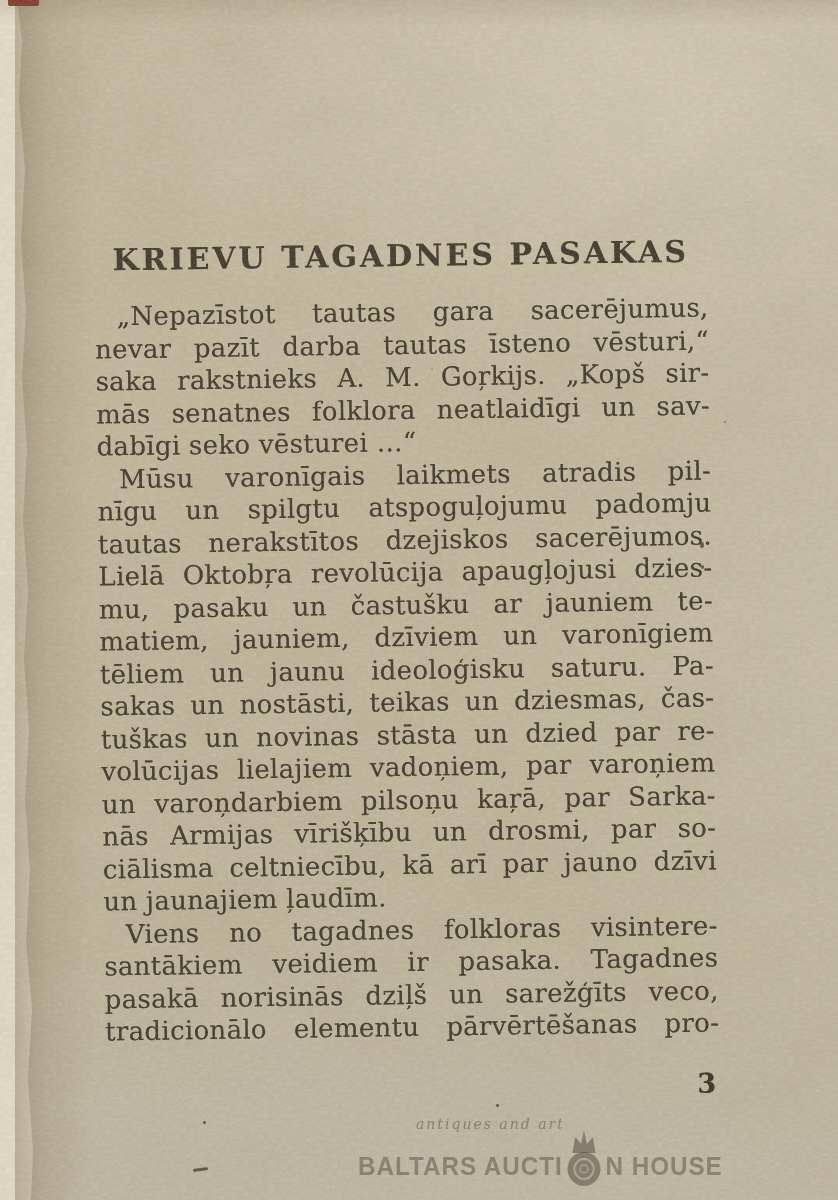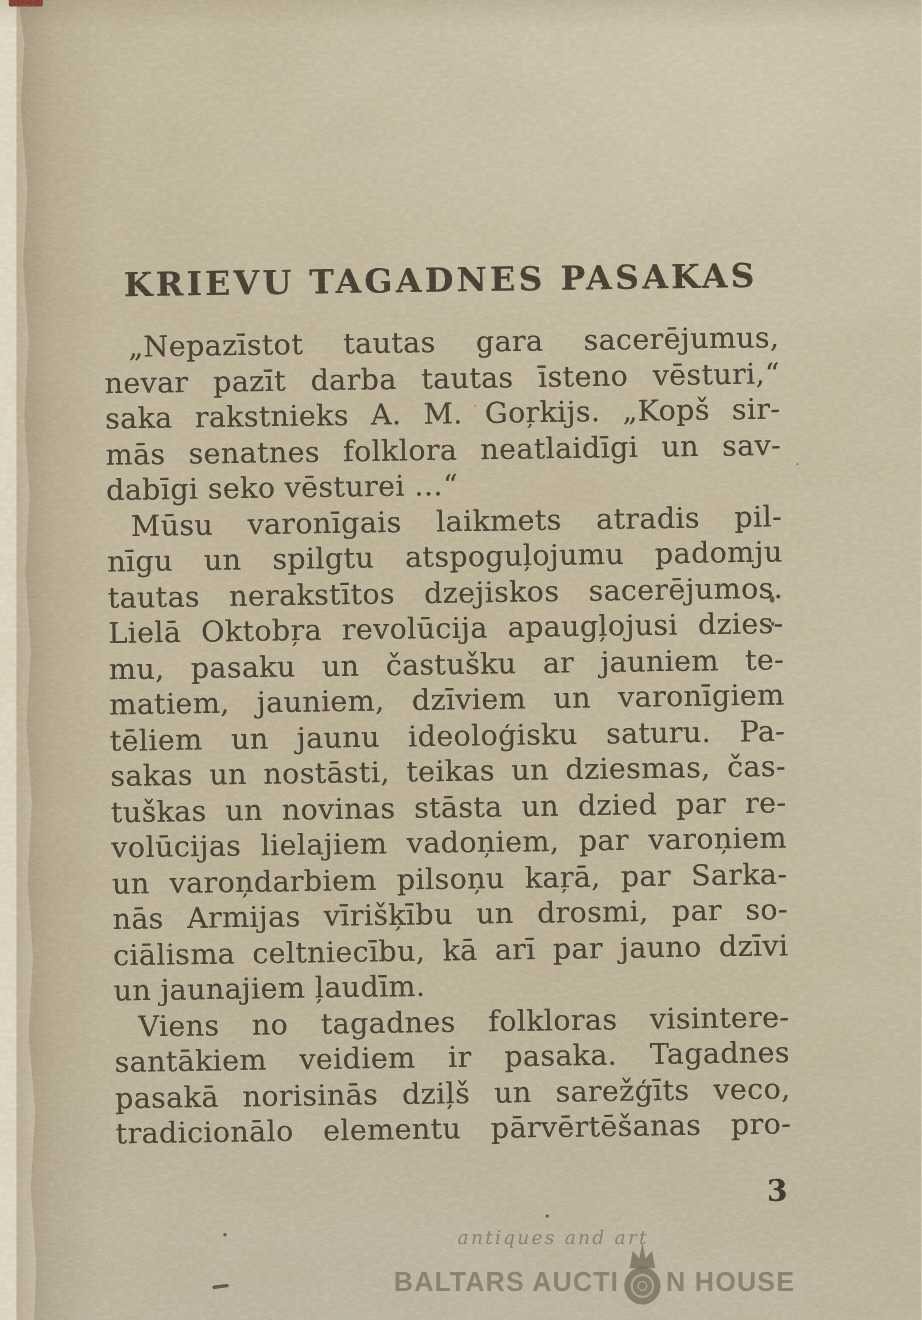--- a/index.html
+++ b/index.html
@@ -60,21 +60,21 @@
   
   .texture{position:absolute;inset:0;z-index:30;pointer-events:none;}
   svg.tx-light{mix-blend-mode:screen;opacity:.20;}
   svg.tx-dark{mix-blend-mode:multiply;opacity:.15;}
   svg.tx-mottle{mix-blend-mode:multiply;opacity:.11;}
   
   .watermark{position:absolute;left:0;top:1100px;width:838px;height:100px;z-index:40;pointer-events:none;}
   .wm-tagline{
     position:absolute;left:416px;top:16px;
     font-family:"DejaVu Serif","Liberation Serif",serif;
-    font-style:italic;font-size:17px;letter-spacing:2px;
+    font-style:italic;font-size:14px;letter-spacing:2px;
     color:rgba(86,80,66,.52);
   }
   .wm-name{
     position:absolute;left:358px;top:36px;
     display:flex;align-items:center;
     font-family:"Liberation Sans","DejaVu Sans",sans-serif;
     font-weight:bold;font-size:25px;letter-spacing:1px;
     color:rgba(86,80,66,.50);
     transform:scaleX(.97);transform-origin:left center;
   }

